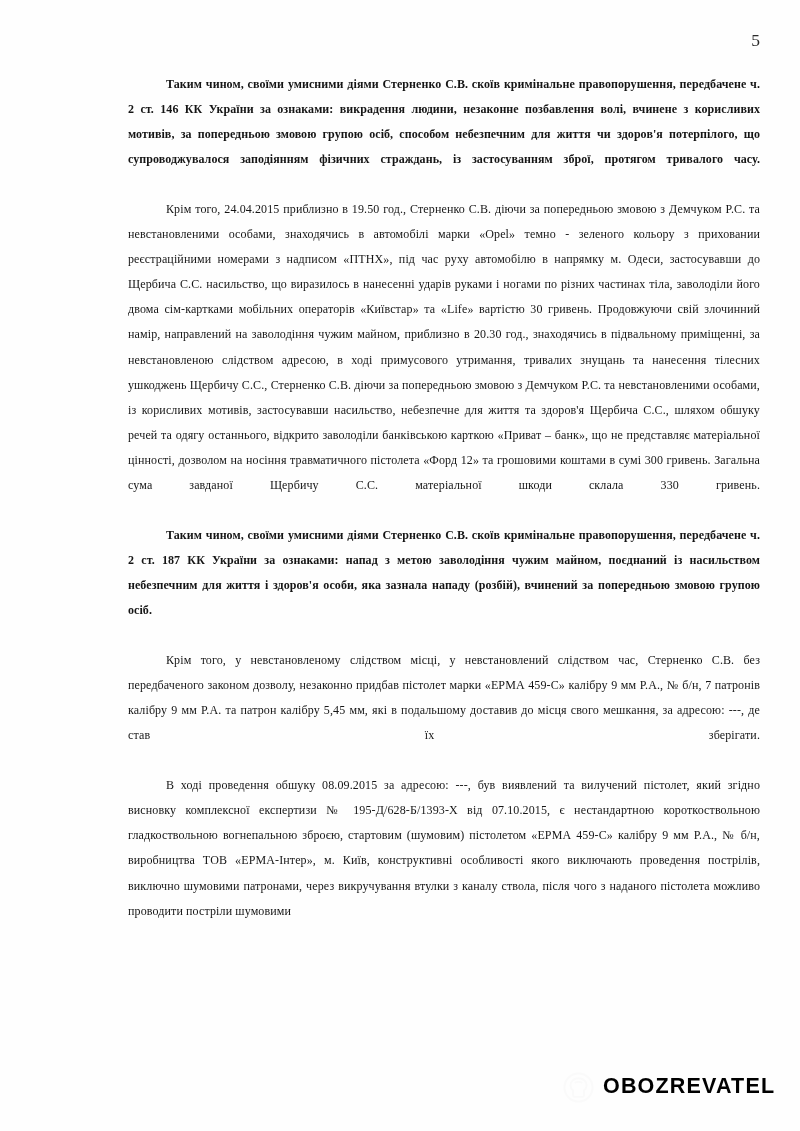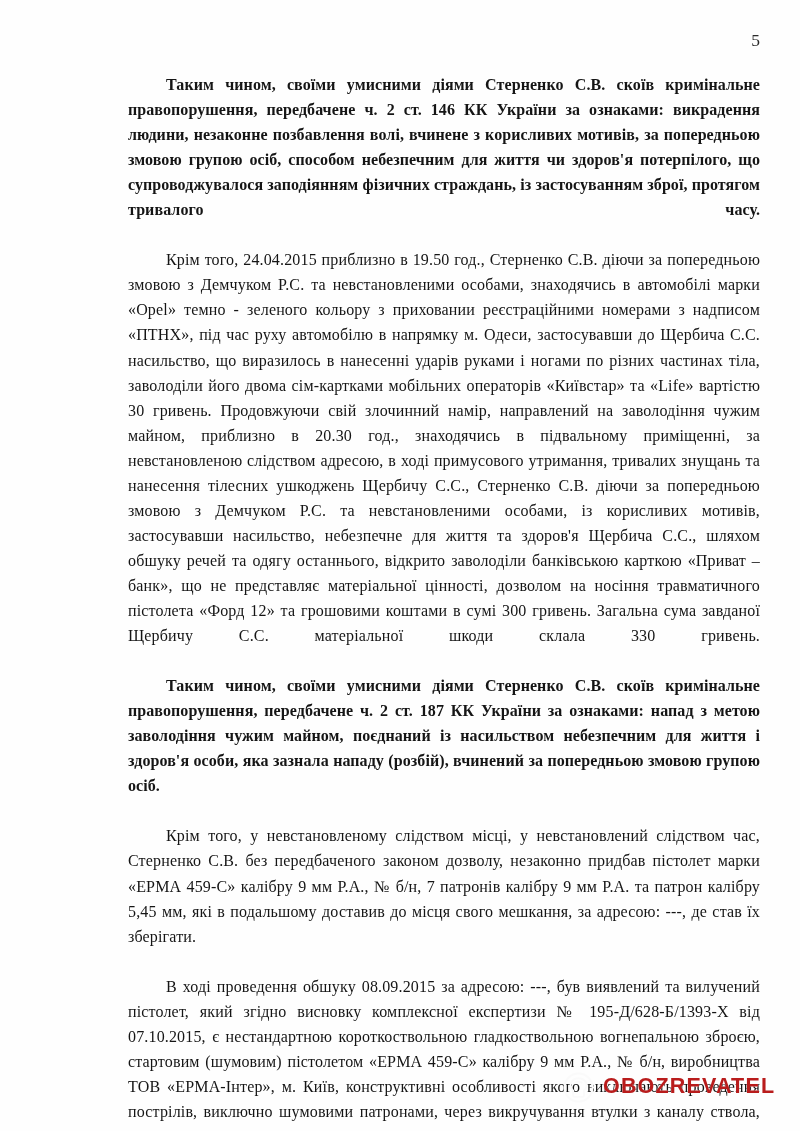--- a/index.html
+++ b/index.html
@@ -37,21 +37,21 @@
     position: absolute;
     top: 72px;
     left: 128px;
     width: 632px;
   }
   p.para {
     margin: 0;
     padding: 0;
     text-align: justify;
     text-indent: 38px;
-    font-size: 16px;
+    font-size: 12px;
     line-height: 25.05px;
     color: #151515;
     -webkit-font-smoothing: none;
     letter-spacing: 0.01em;
   }
   p.para.bold {
     font-weight: bold;
     letter-spacing: 0.005em;
   }
   
@@ -80,21 +80,21 @@
     height: 31px;
     flex: 0 0 31px;
     position: relative;
   }
   .wm-logo svg { display: block; }
   .wm-text {
     font-family: "Liberation Sans", "DejaVu Sans", sans-serif;
     font-weight: bold;
     font-size: 21.5px;
     letter-spacing: 0.055em;
-    color: #b91c1c;
+    color: #000000;
     line-height: 1;
     white-space: nowrap;
     text-shadow: 0 0 1px rgba(250,250,250,0.9);
   }
 </style>
 </head>
 <body>
 
 <div class="page">
 

